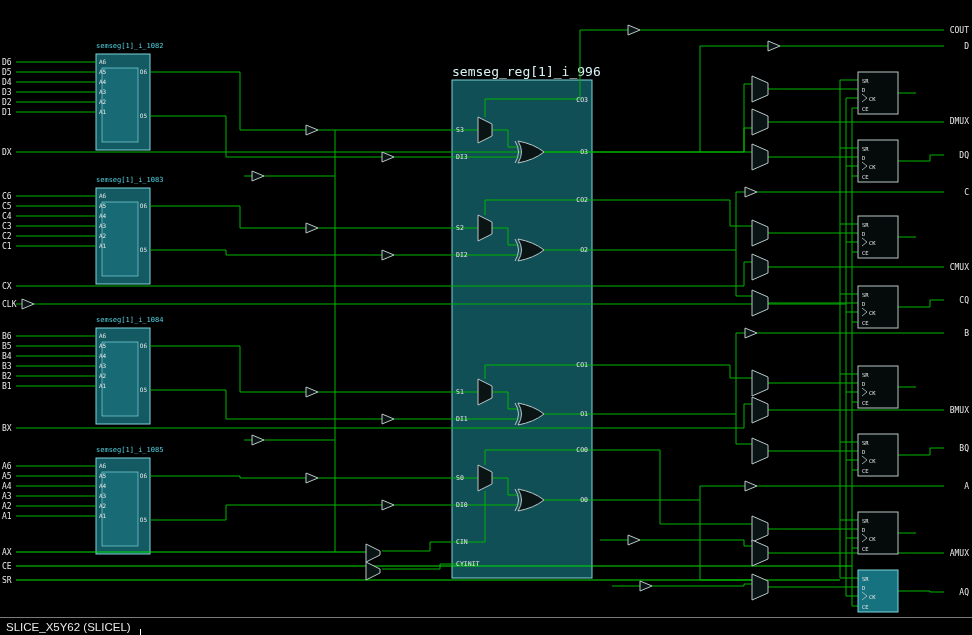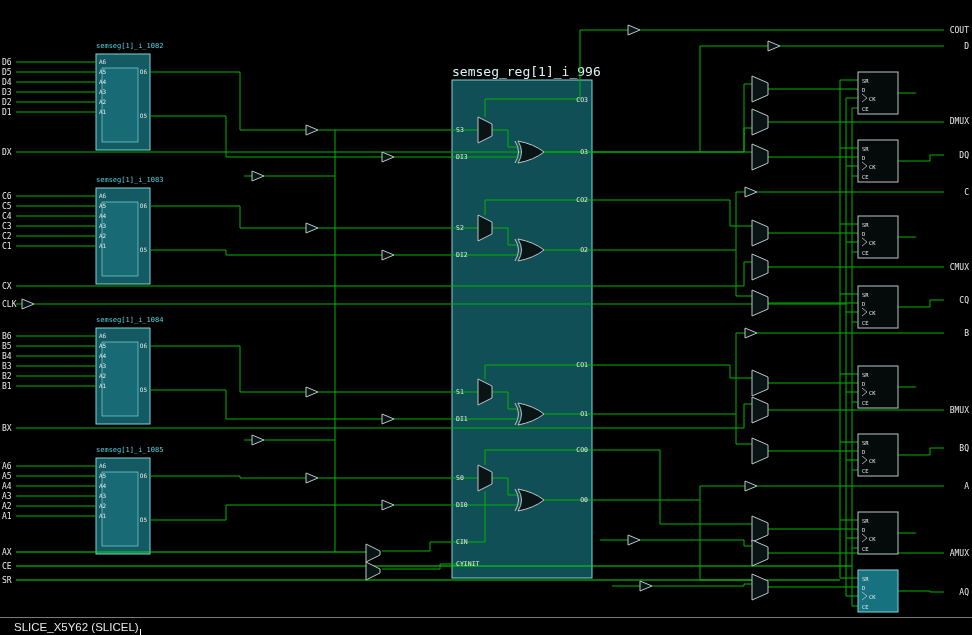--- a/index.html
+++ b/index.html
@@ -2,21 +2,21 @@
 <html><head>
 <meta charset="utf-8">
 <style>
   *{margin:0;padding:0;box-sizing:border-box}
   html,body{background:#000;}
   body{width:972px;height:635px;overflow:hidden;font-family:"Liberation Sans",sans-serif}
   .viewport{position:relative;width:972px;height:635px;background:#000}
   svg{display:block;background:#000}
   svg text{font-family:"DejaVu Sans Mono",monospace}
   .statusbar{position:absolute;left:0;bottom:0;width:972px;height:18px;border-top:1px solid #7a7a7a;
-             background:#000;color:#e8e8e8;font-size:11.5px;display:flex;align-items:center;padding-left:14px}
+             background:#000;color:#e8e8e8;font-size:11.5px;display:flex;align-items:center;padding-left:6px}
   .tick{position:absolute;left:140px;bottom:0;width:1px;height:6px;background:#fff}
 </style>
 </head>
 <body>
 
 <div class="viewport">
   <svg id="schematic" width="972" height="617" viewBox="0 0 972 617">
       <rect x="452" y="80" width="140" height="498" fill="#135a63" fill-opacity="0.88" stroke="#7fd4dc"></rect>
       <text x="452" y="76" font-size="13" fill="#d9f3f5" text-anchor="start">semseg_reg[1]_i_996</text>
       <rect x="96" y="54" width="54" height="96" fill="#135a63" stroke="#7fd4dc"></rect>

